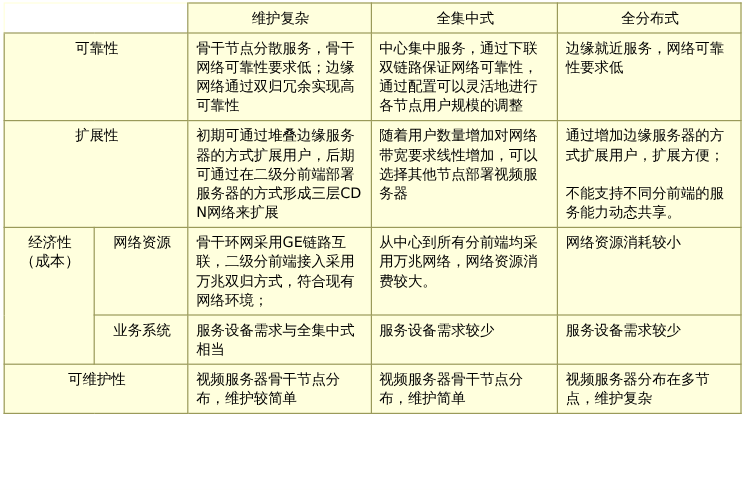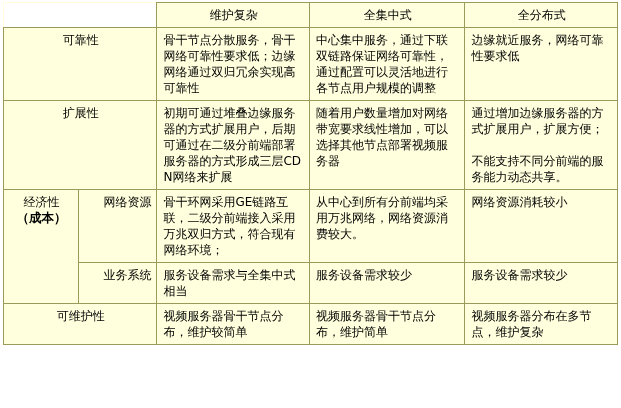--- a/index.html
+++ b/index.html
@@ -46,24 +46,23 @@
   td.rowlabel {
     text-align: center;
     vertical-align: middle;
     font-size: 12.5px;
     padding: 4px 2px;
   }
   td.rowlabel .sub {
     display: block;
     font-size: 12.5px;
     line-height: 16px;
-    font-weight: bold;
   }
   td.sublabel {
-    text-align: right;
+    text-align: center;
     vertical-align: middle;
     font-size: 12.5px;
     padding: 4px 2px;
     margin-top: 28px;
   }
   td.body {
     text-align: left;
   }
   .col-a { width: 75px; }
   .col-b { width: 78px; }

